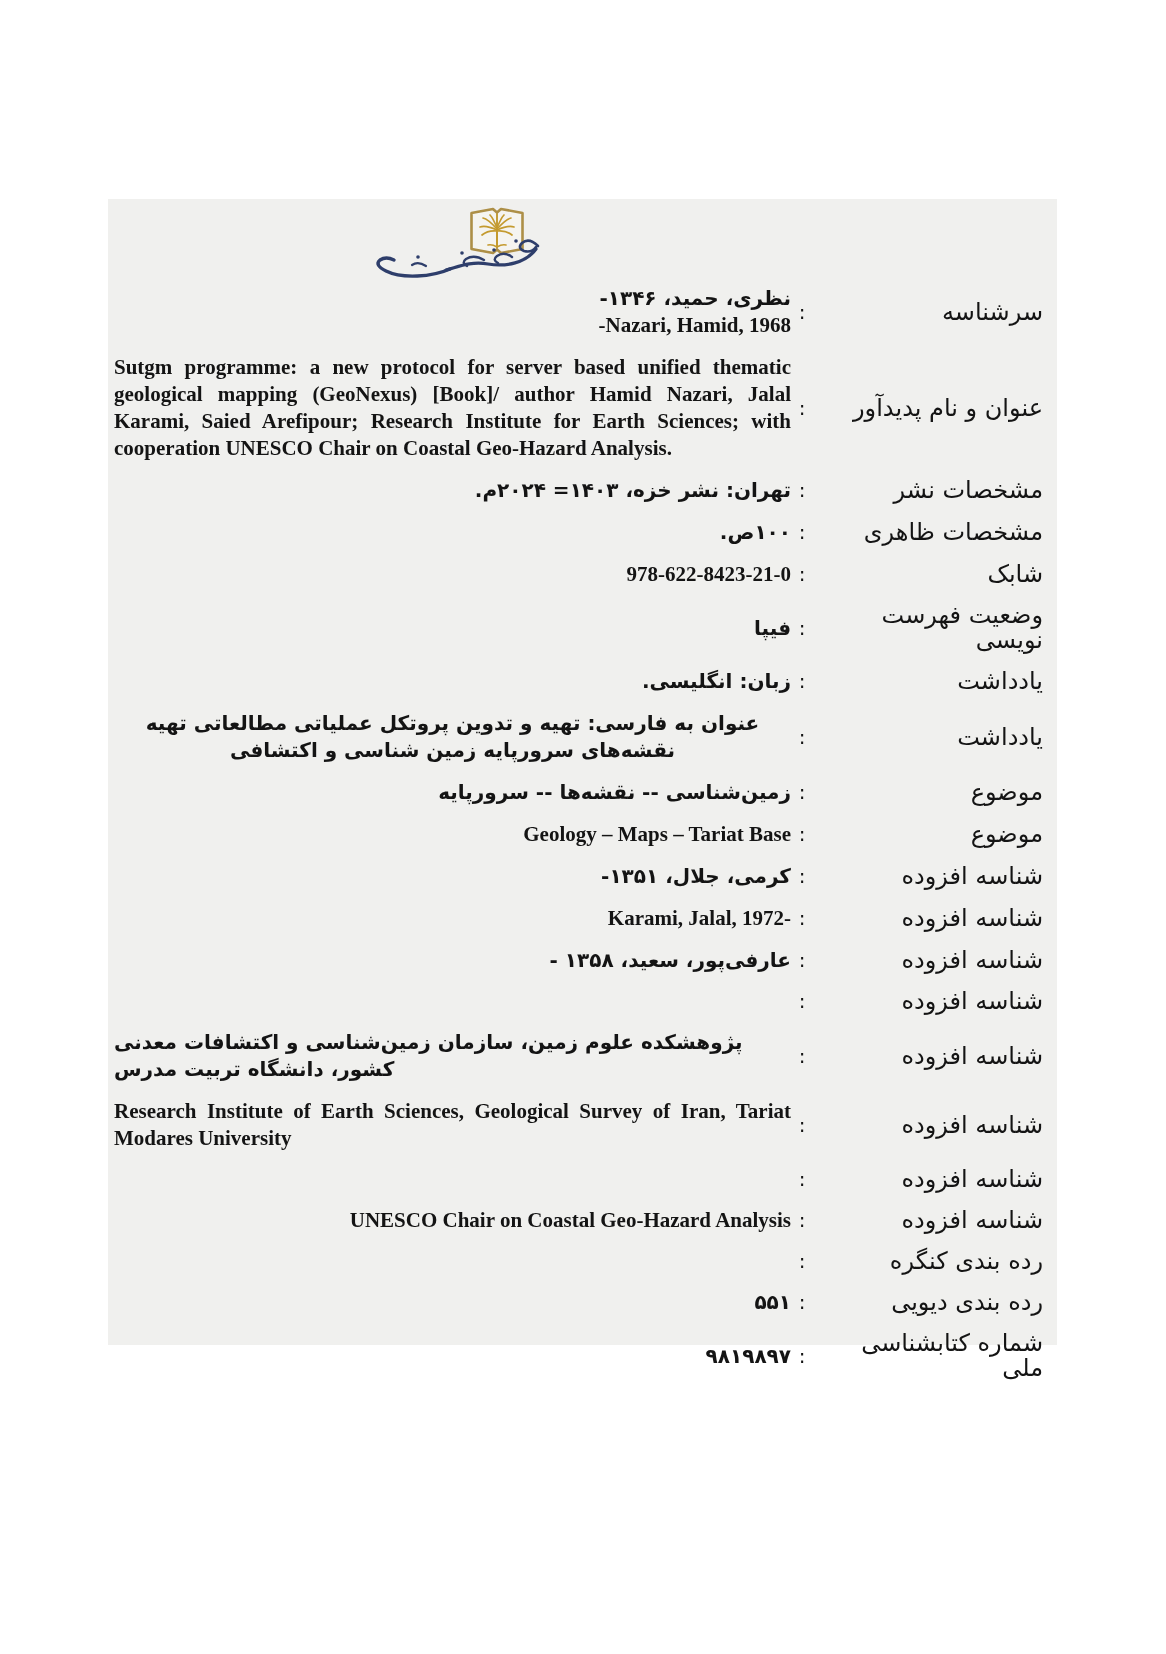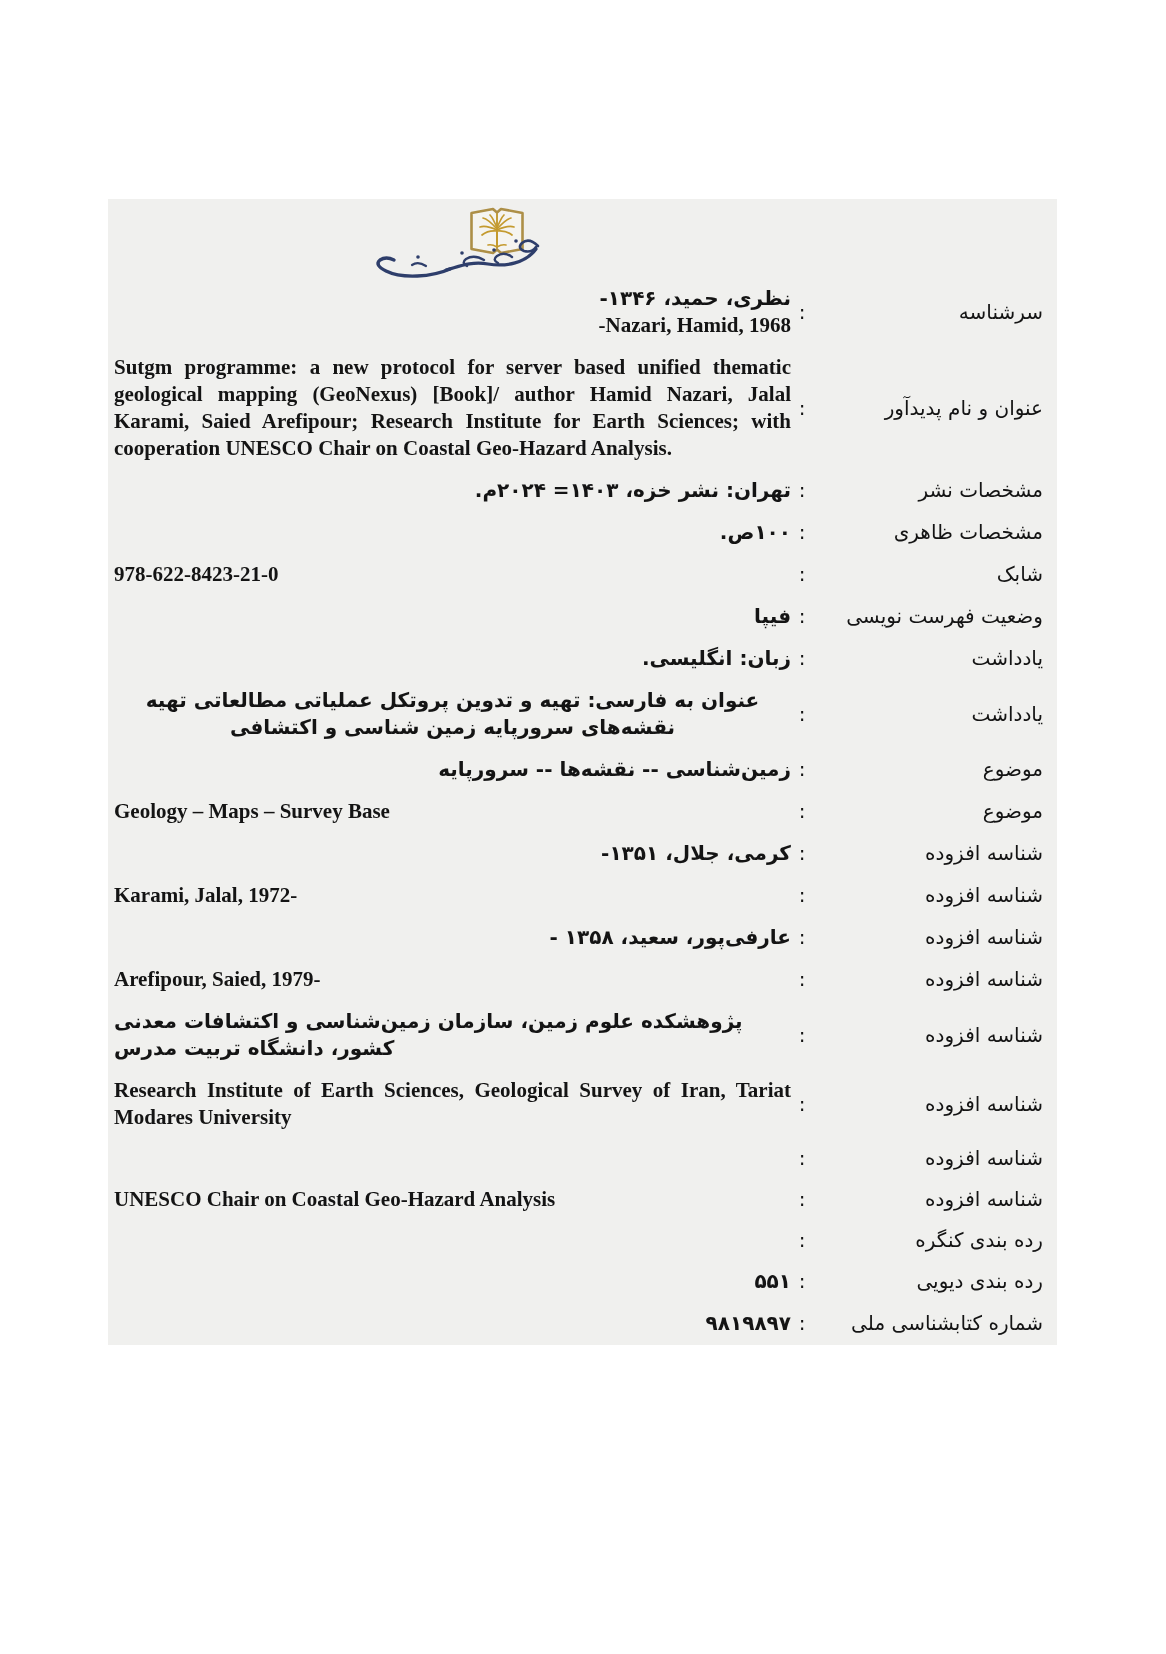--- a/index.html
+++ b/index.html
@@ -18,35 +18,35 @@
   .logo-book{position:absolute;left:360px;top:7px;}
   .logo-callig{position:absolute;left:258px;top:34px;}
   .rows{
     direction:rtl;
     display:flex;flex-direction:column;gap:15px;
     padding:0 14px 0 6px;
   }
   .row{display:flex;align-items:center;}
   .row-label{
     flex:none;width:230px;
-    font-size:20px;line-height:25px;text-align:right;
+    font-size:24px;line-height:25px;text-align:right;
     letter-spacing:0;
   }
   .row-colon{
     flex:none;width:22px;text-align:center;
     font-size:20px;line-height:25px;
   }
   .row-value{flex:1 1 auto;min-width:0;font-weight:bold;}
   .val-fa{font-size:20px;line-height:27px;text-align:right;}
   .val-fa.align-center{text-align:center;}
   .val-fa.align-left{text-align:left;}
   .val-en{
     direction:ltr;unicode-bidi:embed;
     font-family:"Liberation Serif",serif;
-    font-size:21px;line-height:27px;text-align:left;
+    font-size:21px;line-height:27px;text-align:right;
   }
   .val-en.align-right{text-align:right;}
   .val-en.align-justify{text-align:justify;}
 </style>
 </head>
 <body style="background: rgb(255, 255, 255); color: rgb(20, 20, 20);">
 
 <div class="sheet" style="background: rgb(240, 240, 238);">
 
   <div class="logo-area">
@@ -148,21 +148,21 @@
         <span class="row-label">موضوع</span>
         <span class="row-colon">:</span>
         <div class="row-value">
           <div class="val-fa">زمین‌شناسی -- نقشه‌ها -- سرورپایه</div>
         </div>
       </div>
       <div class="row">
         <span class="row-label">موضوع</span>
         <span class="row-colon">:</span>
         <div class="row-value">
-          <div class="val-en">Geology – Maps – Survey Base</div>
+          <div class="val-en">Geology – Maps – Tariat Base</div>
         </div>
       </div>
       <div class="row">
         <span class="row-label">شناسه افزوده</span>
         <span class="row-colon">:</span>
         <div class="row-value">
           <div class="val-fa">کرمی، جلال، ۱۳۵۱-</div>
         </div>
       </div>
       <div class="row">
@@ -175,23 +175,20 @@
       <div class="row">
         <span class="row-label">شناسه افزوده</span>
         <span class="row-colon">:</span>
         <div class="row-value">
           <div class="val-fa">عارفی‌پور، سعید، ۱۳۵۸ -</div>
         </div>
       </div>
       <div class="row">
         <span class="row-label">شناسه افزوده</span>
         <span class="row-colon">:</span>
-        <div class="row-value">
-          <div class="val-en">Arefipour, Saied, 1979-</div>
-        </div>
       </div>
       <div class="row">
         <span class="row-label">شناسه افزوده</span>
         <span class="row-colon">:</span>
         <div class="row-value">
           <div class="val-fa align-left">پژوهشکده علوم زمین، سازمان زمین‌شناسی و اکتشافات معدنی کشور، دانشگاه تربیت مدرس</div>
         </div>
       </div>
       <div class="row">
         <span class="row-label">شناسه افزوده</span>

